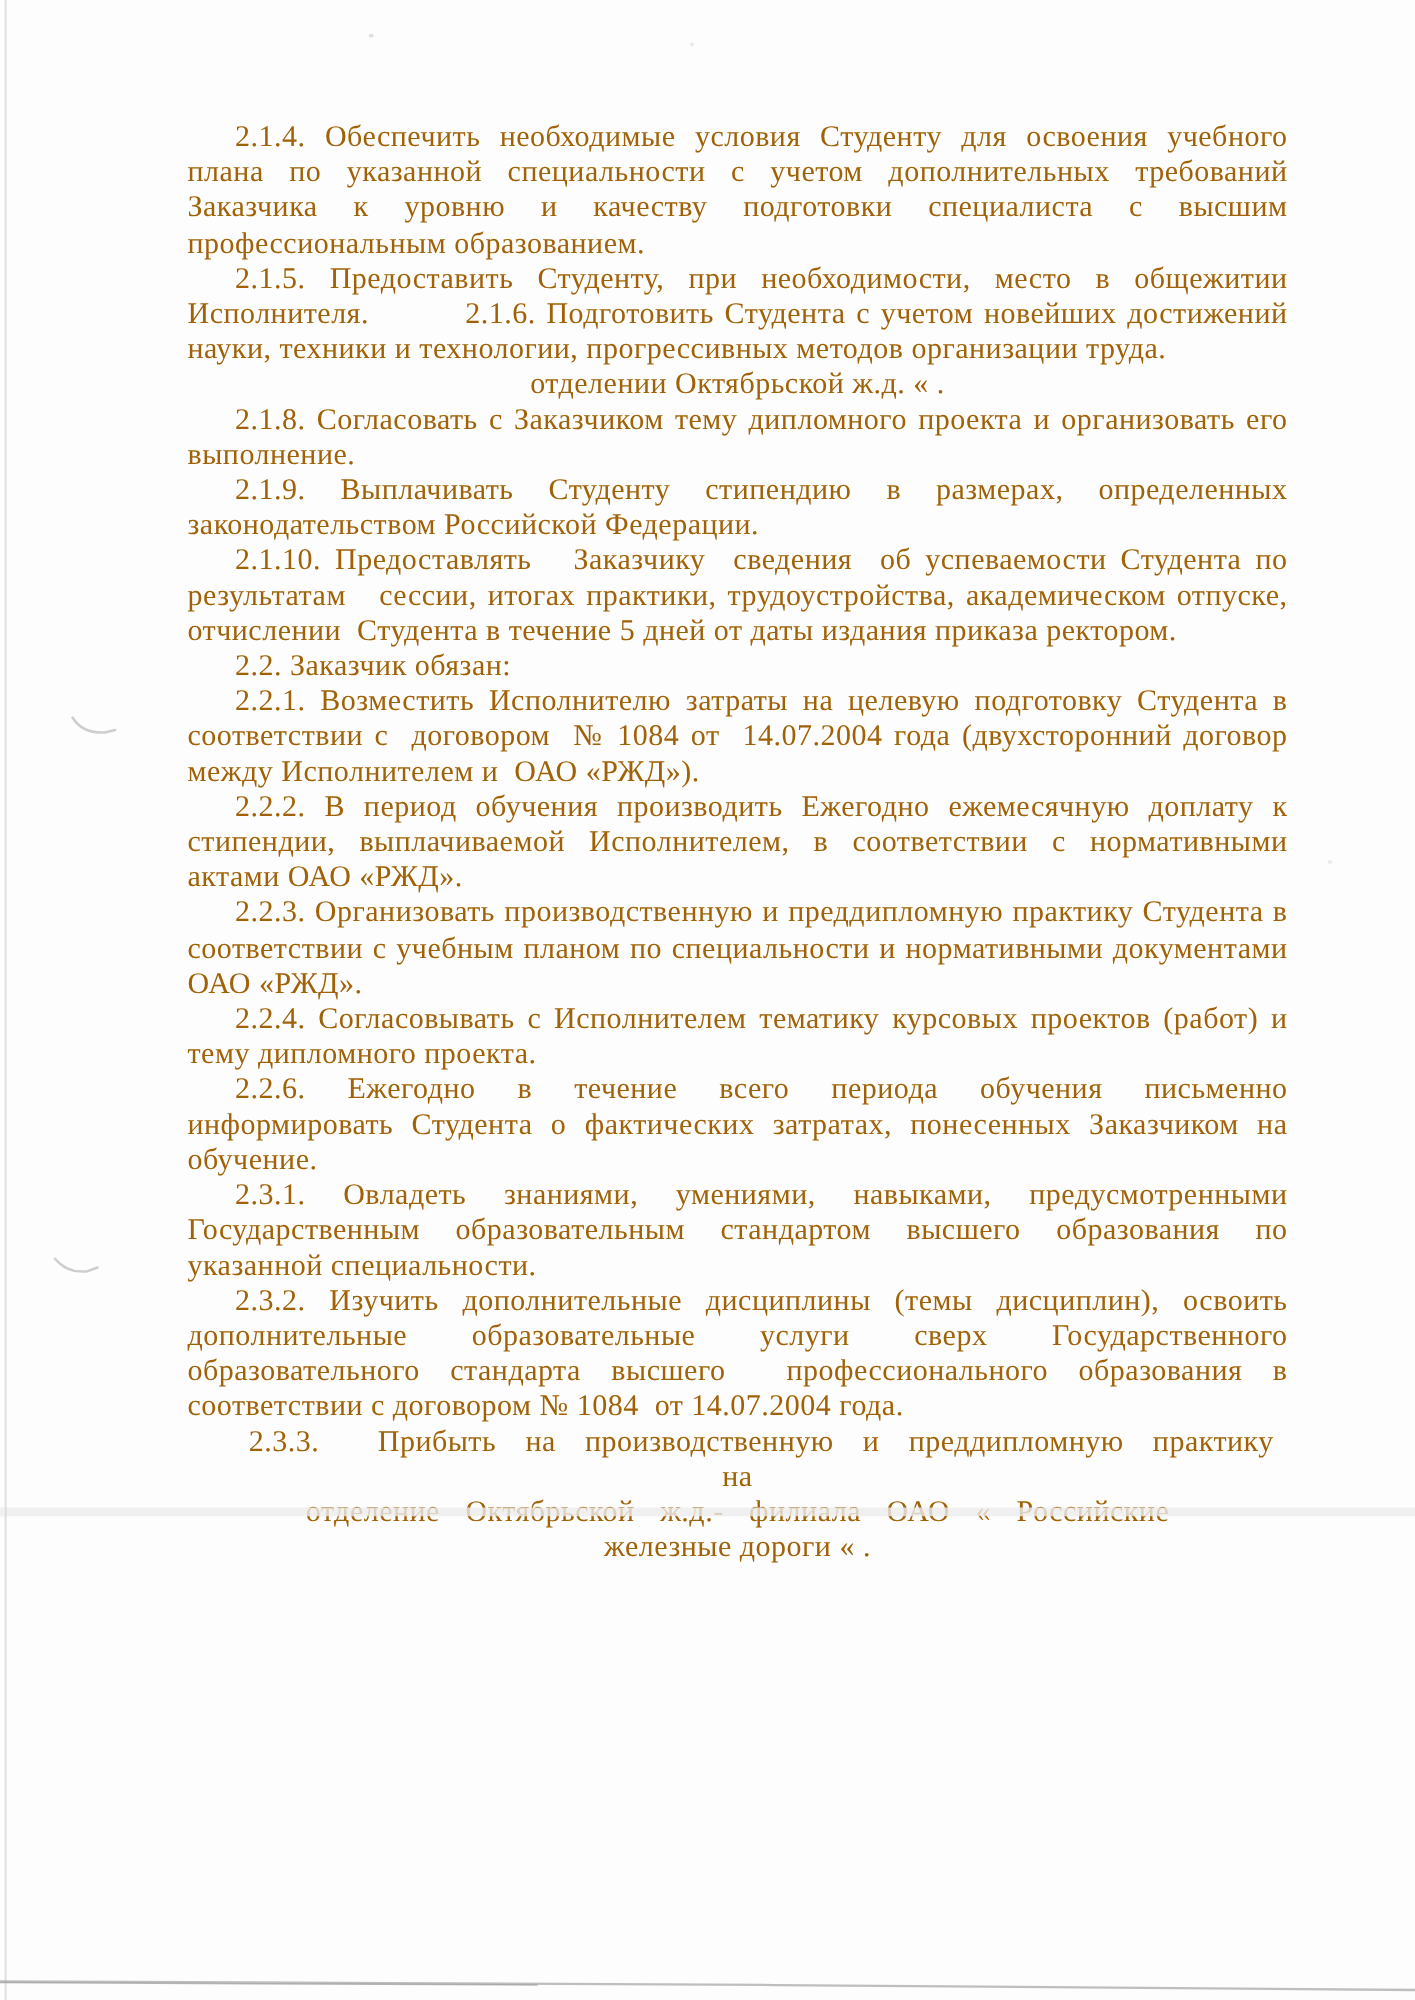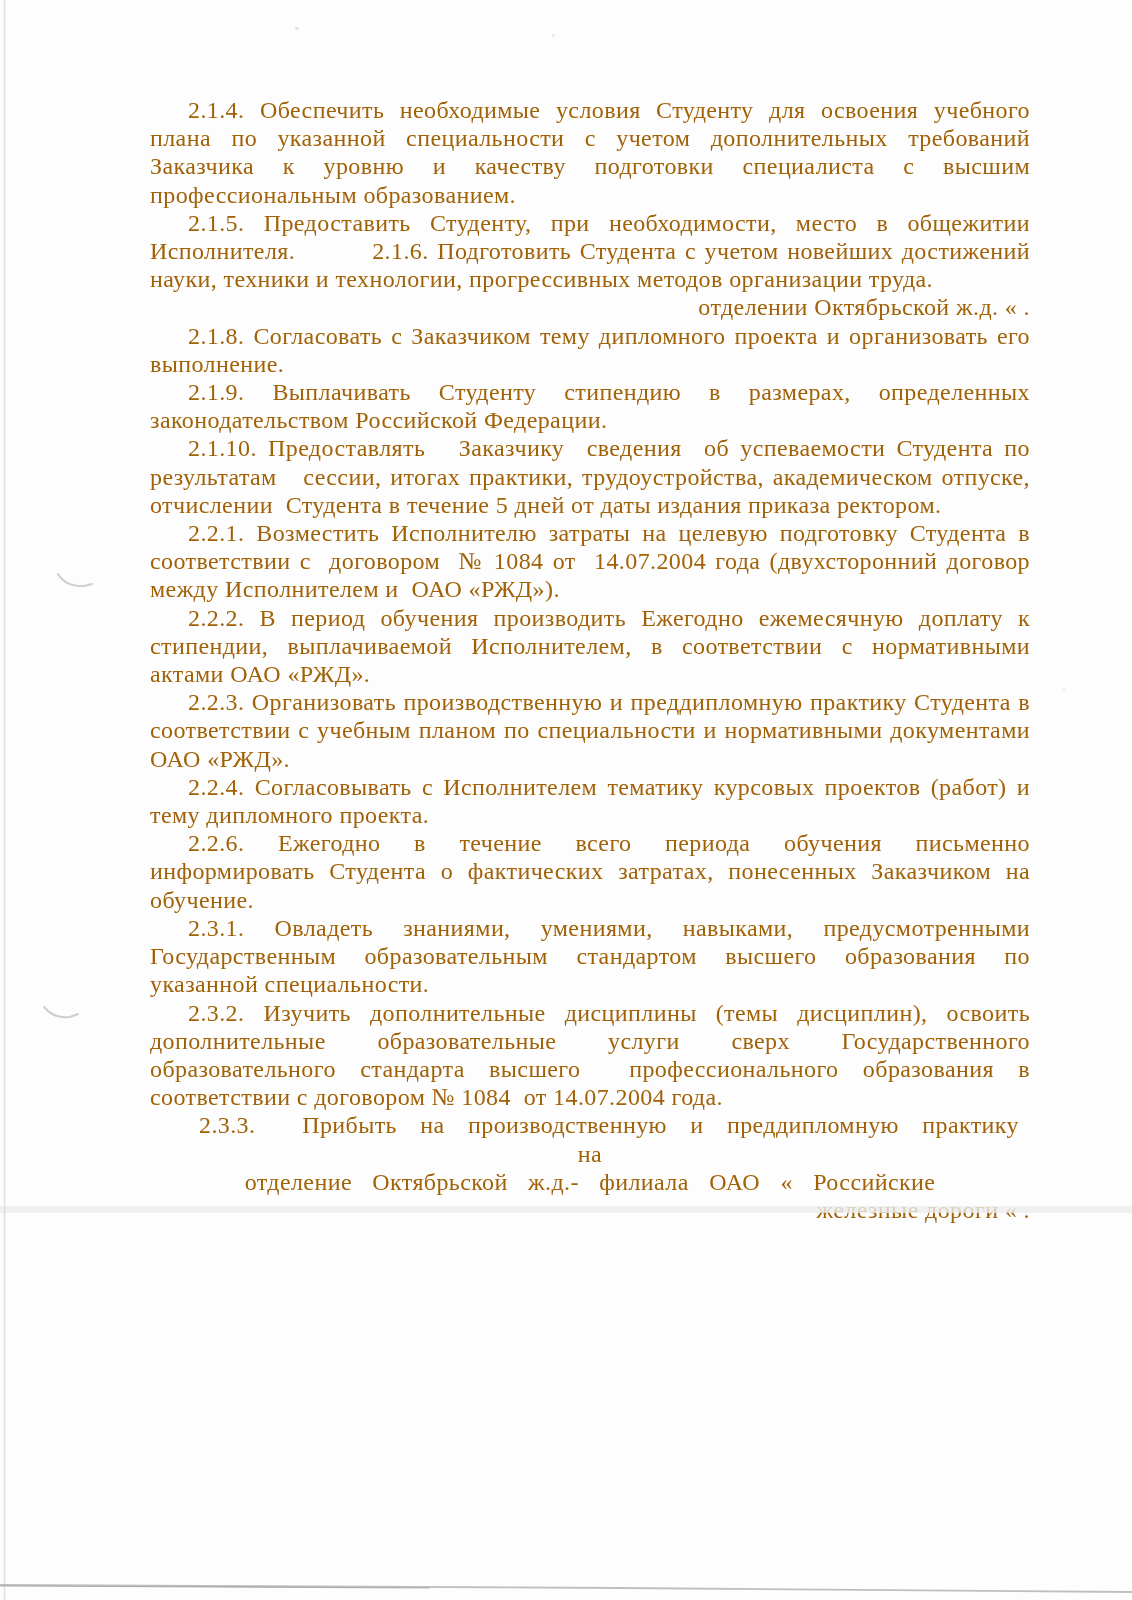--- a/index.html
+++ b/index.html
@@ -14,21 +14,21 @@
     background:#fdfdfd;
   }
   .content {
     position:absolute; left:150px; top:96px; width:880px;
     font-size:24px; line-height:28.2px; letter-spacing:0.4px;
     color:#a16207;
   }
   .content p { margin:0; padding:0; }
   .para  { text-align:justify; text-indent:38px; }
   .head  { text-align:left;    text-indent:38px; }
-  .line  { text-align:right;    text-indent:0; }
+  .line  { text-align:center;    text-indent:0; }
   .spread  { text-align:center; text-indent:38px; word-spacing:17px; }
   .cont1   { text-align:center; padding-left:196px; word-spacing:14px; }
   
   .scan-band {
     position:absolute; left:0; top:1206px; width:1132px; height:7px;
     background:#ececec; opacity:0.8;
   }
   .artifact-svg { position:absolute; left:0; top:0; width:1132px; height:1600px; pointer-events:none; }
   .speck { position:absolute; border-radius:50%; background:#e0e0e0; }
 </style>
@@ -37,20 +37,21 @@
 
 <div class="page">
 
   <div class="content">
     <p class="para">2.1.4. Обеспечить необходимые условия Студенту для освоения учебного плана по указанной специальности с учетом дополнительных требований Заказчика к уровню и качеству подготовки специалиста с высшим профессиональным образованием.</p>
     <p class="para">2.1.5. Предоставить Студенту, при необходимости, место в общежитии Исполнителя.&nbsp;&nbsp;&nbsp;&nbsp;&nbsp;&nbsp;&nbsp;&nbsp; 2.1.6. Подготовить Студента с учетом новейших достижений науки, техники и технологии, прогрессивных методов организации труда.</p>
     <p class="line">отделении Октябрьской ж.д. « .</p>
     <p class="para">2.1.8. Согласовать с Заказчиком тему дипломного проекта и организовать его выполнение.</p>
     <p class="para">2.1.9. Выплачивать Студенту стипендию в размерах, определенных законодательством Российской Федерации.</p>
     <p class="para">2.1.10. Предоставлять &nbsp;&nbsp;Заказчику &nbsp;сведения &nbsp;об успеваемости Студента по результатам &nbsp;&nbsp;сессии, итогах практики, трудоустройства, академическом отпуске, отчислении &nbsp;Студента в течение 5 дней от даты издания приказа ректором.</p>
+    <p class="head">2.2. Заказчик обязан:</p>
     <p class="para">2.2.1. Возместить Исполнителю затраты на целевую подготовку Студента в соответствии с &nbsp;договором &nbsp;№ 1084 от &nbsp;14.07.2004 года (двухсторонний договор между Исполнителем и &nbsp;ОАО «РЖД»).</p>
     <p class="para">2.2.2. В период обучения производить Ежегодно ежемесячную доплату к стипендии, выплачиваемой Исполнителем, в соответствии с нормативными актами ОАО «РЖД».</p>
     <p class="para">2.2.3. Организовать производственную и преддипломную практику Студента в соответствии с учебным планом по специальности и нормативными документами ОАО «РЖД».</p>
     <p class="para">2.2.4. Согласовывать с Исполнителем тематику курсовых проектов (работ) и тему дипломного проекта.</p>
     <p class="para">2.2.6. &nbsp;Ежегодно &nbsp;в &nbsp;течение &nbsp;всего &nbsp;периода &nbsp;обучения &nbsp;письменно информировать Студента о фактических затратах, понесенных Заказчиком на обучение.</p>
     <p class="para">2.3.1. Овладеть знаниями, умениями, навыками, предусмотренными Государственным образовательным стандартом высшего образования по указанной специальности.</p>
     <p class="para">2.3.2. Изучить дополнительные дисциплины (темы дисциплин), освоить дополнительные образовательные услуги сверх Государственного образовательного стандарта высшего &nbsp;профессионального образования в соответствии с договором № 1084 &nbsp;от 14.07.2004 года.</p>
     <p class="spread">2.3.3. &nbsp;Прибыть на производственную и преддипломную практику на</p>
     <p class="cont1">отделение Октябрьской ж.д.- филиала ОАО « Российские</p>
     <p class="line">железные дороги « .</p>

